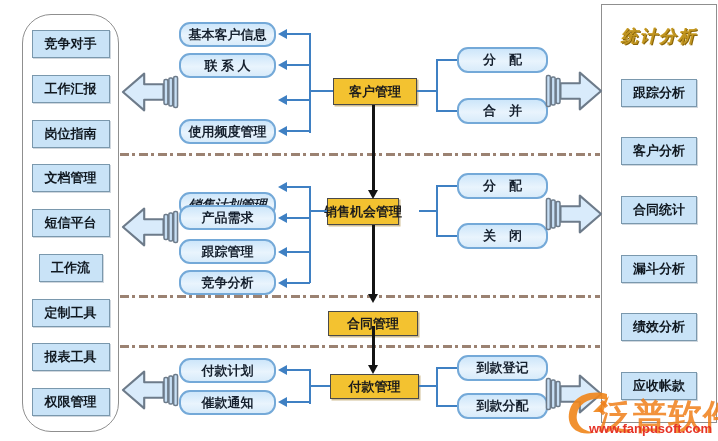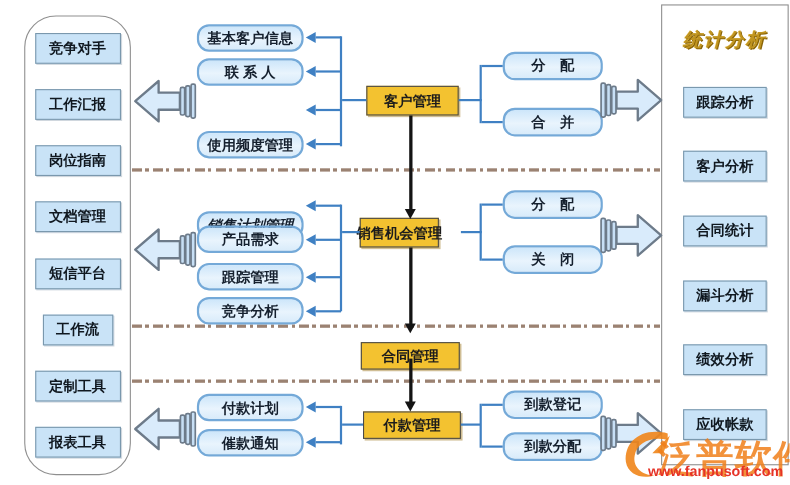--- a/index.html
+++ b/index.html
@@ -69,20 +69,21 @@
 
   <div class="panel left">
     <div class="pbox">竞争对手</div>
     <div class="pbox">工作汇报</div>
     <div class="pbox">岗位指南</div>
     <div class="pbox">文档管理</div>
     <div class="pbox">短信平台</div>
     <div class="pbox" style="width:64px;">工作流</div>
     <div class="pbox">定制工具</div>
     <div class="pbox">报表工具</div>
+    <div class="pbox">权限管理</div>
   </div>
 
   <div class="panel right">
     <div class="gold-title">统计分析</div>
     <div class="pbox">跟踪分析</div>
     <div class="pbox">客户分析</div>
     <div class="pbox">合同统计</div>
     <div class="pbox">漏斗分析</div>
     <div class="pbox">绩效分析</div>
     <div class="pbox">应收帐款</div>

